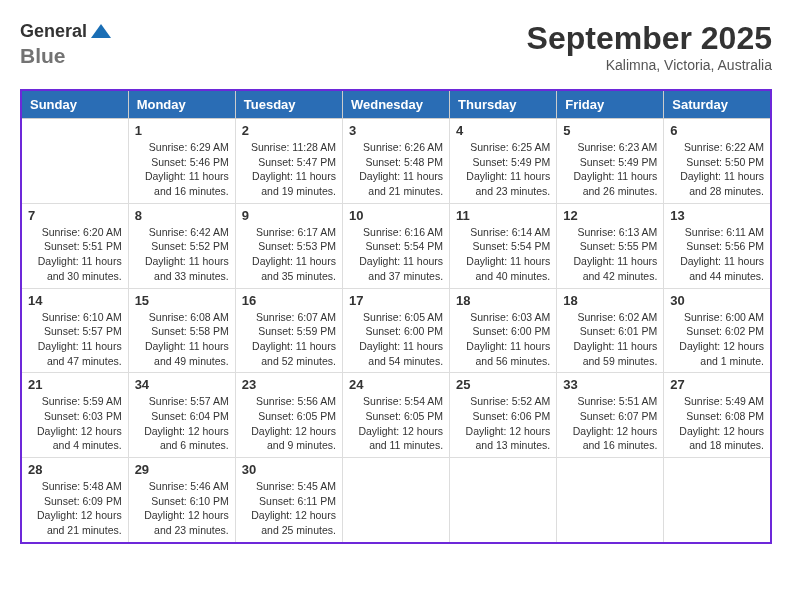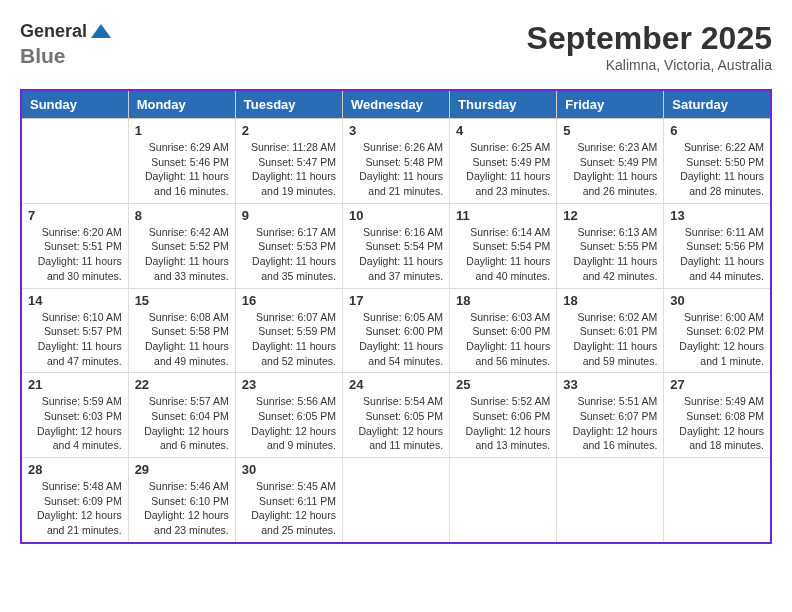--- a/index.html
+++ b/index.html
@@ -274,21 +274,21 @@
       </tr>
       <tr>
         <td>
           <span class="day-number">21</span>
           <div class="day-info" style="white-space: pre-line;">Sunrise: 5:59 AM
 Sunset: 6:03 PM
 Daylight: 12 hours
 and 4 minutes.</div>
         </td>
         <td>
-          <span class="day-number">22</span>
+          <span class="day-number">34</span>
           <div class="day-info" style="white-space: pre-line;">Sunrise: 5:57 AM
 Sunset: 6:04 PM
 Daylight: 12 hours
 and 6 minutes.</div>
         </td>
         <td>
           <span class="day-number">23</span>
           <div class="day-info" style="white-space: pre-line;">Sunrise: 5:56 AM
 Sunset: 6:05 PM
 Daylight: 12 hours

